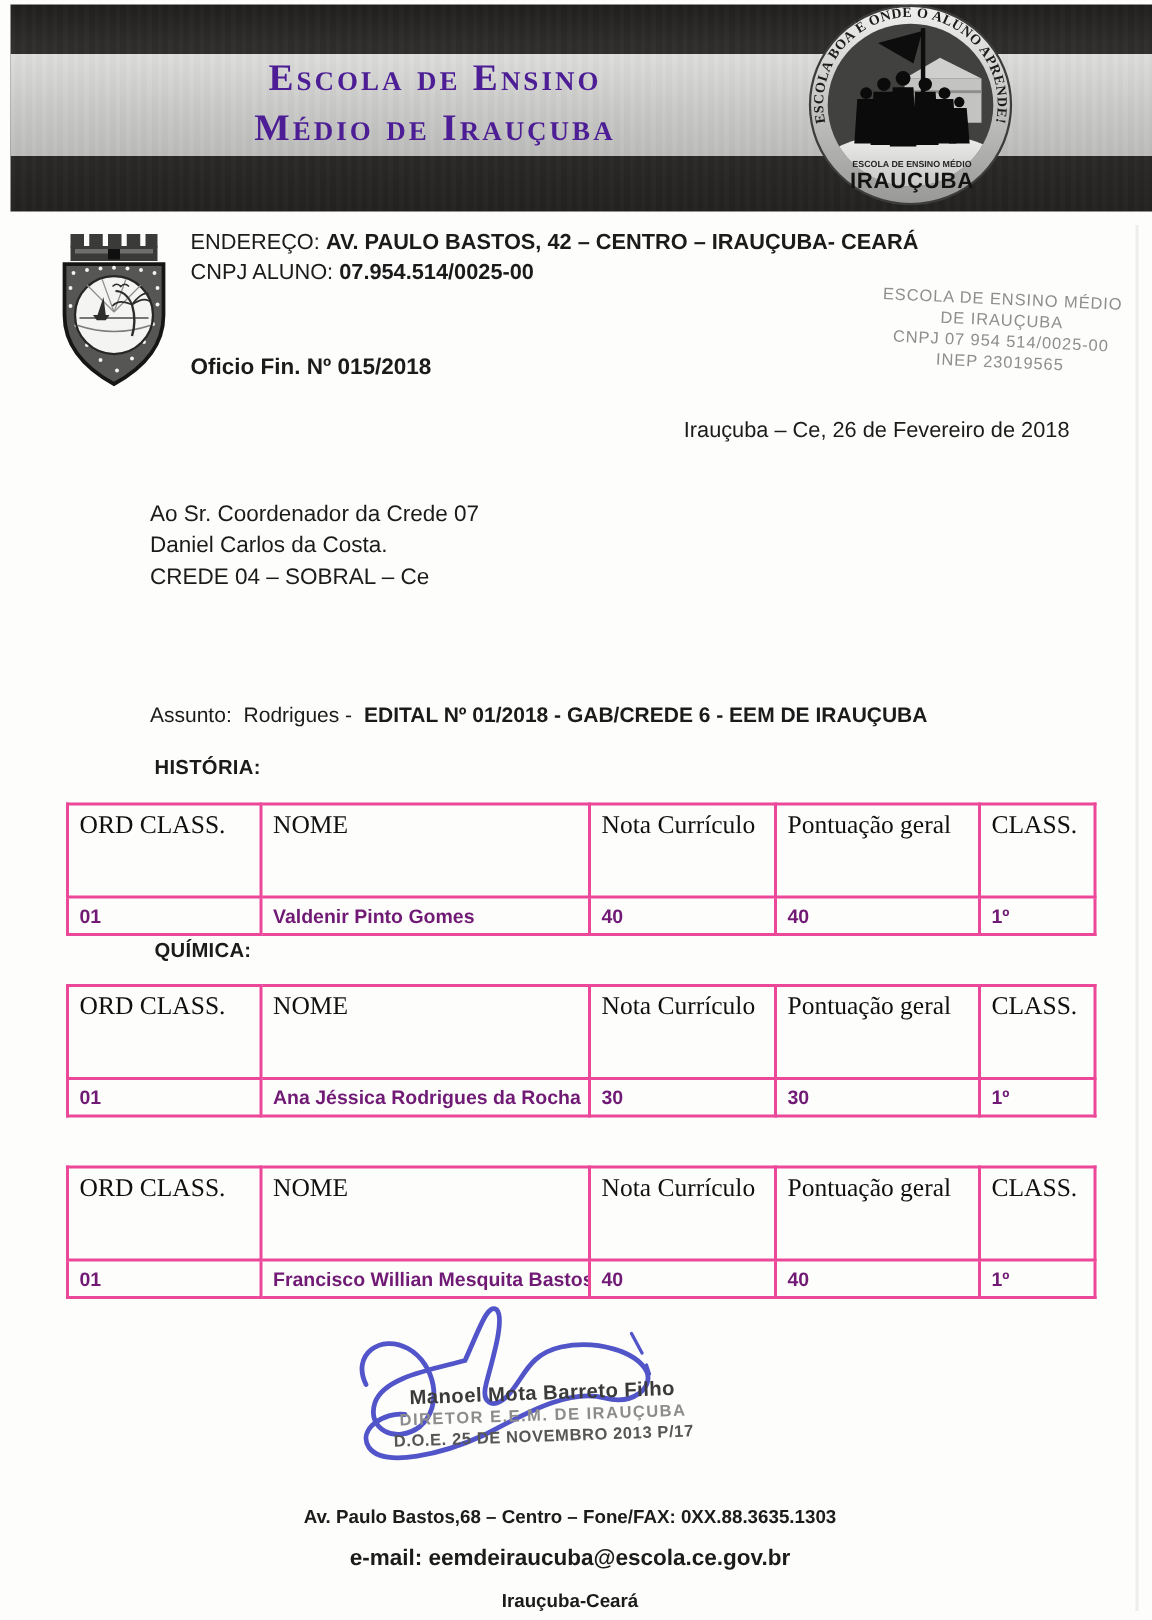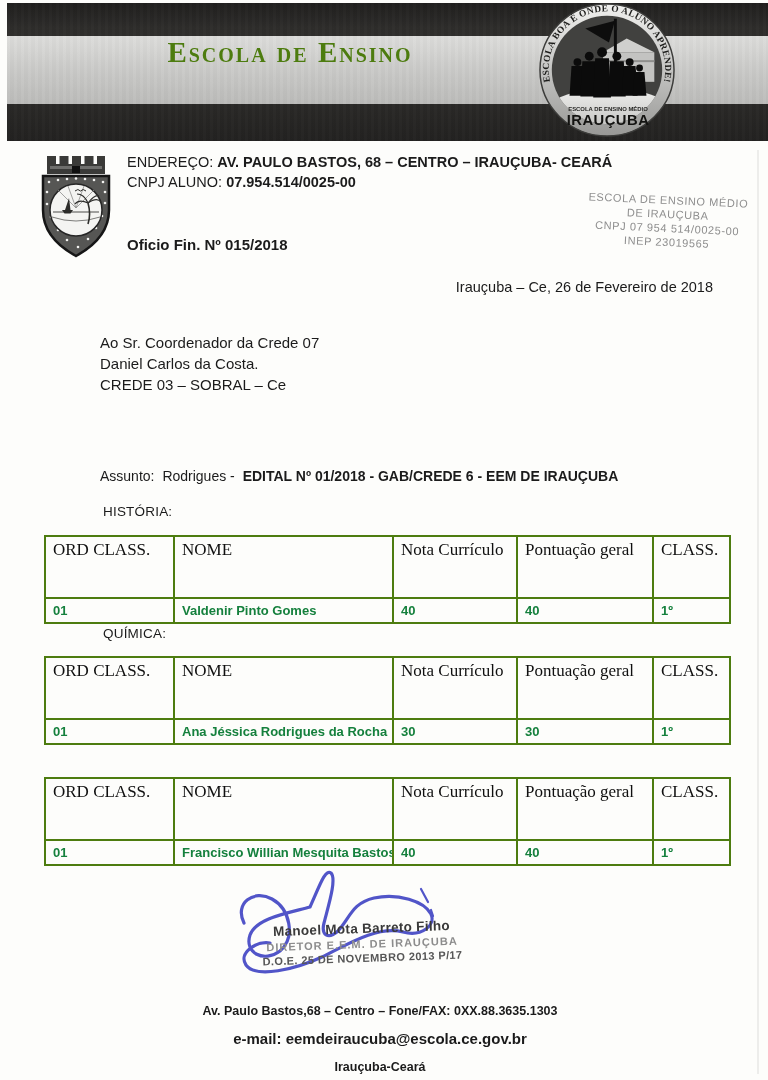--- a/index.html
+++ b/index.html
@@ -8,21 +8,21 @@
 
   
   .banner{position:absolute;left:7px;right:0;top:3px;height:138px;
           background:linear-gradient(180deg,#201f1e 0%,#2e2d2b 18%,#343331 45%,#2b2a28 70%,#232221 100%);}
   .banner::after{content:"";position:absolute;inset:0;opacity:.25;
           background:repeating-linear-gradient(90deg,rgba(255,255,255,.06) 0 3px,rgba(0,0,0,.08) 3px 7px);}
   .band{position:absolute;left:0;right:0;top:33px;height:68px;
         background:linear-gradient(180deg,#dddddb 0%,#c9c9c7 55%,#bcbcba 100%);}
   .school-title{position:absolute;left:110px;top:36px;width:360px;text-align:center;
         font-family:"Liberation Serif",serif;font-variant:small-caps;font-weight:700;
-        font-size:29px;line-height:33px;letter-spacing:2px;color:#4d7c0f;z-index:3;}
+        font-size:25px;line-height:33px;letter-spacing:2px;color:#4c1d95;z-index:3;}
   .seal{position:absolute;left:538px;top:1px;width:138px;height:138px;z-index:4;}
 
   
   .coat{position:absolute;left:30px;top:150px;width:92px;height:116px;}
 
   
   .info{position:absolute;left:127px;top:153px;font-size:14.5px;line-height:19.5px;}
   .info b{font-weight:700;}
   .oficio{position:absolute;left:127px;top:236px;font-size:15px;font-weight:700;}
 
@@ -33,26 +33,26 @@
 
   .date-line{position:absolute;right:55px;top:279px;font-size:14.5px;}
 
   .addressee{position:absolute;left:100px;top:332px;font-size:15px;line-height:21px;}
 
   .subject{position:absolute;left:100px;top:468px;font-size:14px;}
   .subject .bold{font-weight:700;}
   .subject .pre{margin-right:4px;}
 
   
-  .section-title{position:absolute;left:103px;font-size:13.5px;font-weight:400;letter-spacing:.2px;}
+  .section-title{position:absolute;left:103px;font-size:13.5px;font-weight:700;letter-spacing:.2px;}
   .tbl{position:absolute;left:44px;width:685px;border-collapse:collapse;table-layout:fixed;}
-  .tbl td{border:2px solid #4d7c0f;overflow:hidden;white-space:nowrap;}
+  .tbl td{border:2px solid #ec4899;overflow:hidden;white-space:nowrap;}
   .tbl .hrow td{height:54px;vertical-align:top;padding:3px 7px;
         font-family:"Liberation Serif",serif;font-size:17px;color:#101010;}
-  .tbl .drow td{height:19px;padding:2px 7px;font-size:13px;font-weight:700;color:#15803d;}
+  .tbl .drow td{height:19px;padding:2px 7px;font-size:13px;font-weight:700;color:#701a75;}
 
   
   .sig-svg{position:absolute;left:228px;top:863px;width:220px;height:125px;z-index:2;}
   .dir-stamp{position:absolute;left:252px;top:921px;width:220px;text-align:center;
         transform:rotate(-2deg);z-index:3;}
   .dir-stamp .nm{font-size:13.5px;font-weight:700;color:#3a3a3a;letter-spacing:.3px;line-height:16px;}
   .dir-stamp .rl{font-size:11px;font-weight:700;color:#8c8c8c;letter-spacing:1px;line-height:14px;}
   .dir-stamp .de{font-size:11px;font-weight:700;color:#565656;letter-spacing:.4px;line-height:14px;}
 
   
@@ -66,20 +66,21 @@
 </head>
 <body>
 
 <div class="page">
 
   <div class="banner">
     <div class="band"></div>
   </div>
   <div class="school-title">
     <div>Escola de Ensino</div>
+    <div>Médio de Irauçuba</div>
   </div>
 
   <div class="seal">
     <svg viewBox="0 0 140 140" width="138" height="138">
       <defs>
         <linearGradient id="silver" x1="0" y1="0" x2="0" y2="1">
           <stop offset="0" stop-color="#f0f0ee"></stop>
             <stop offset="1" stop-color="#989896"></stop>
         </linearGradient>
         <path id="mottoArc" d="M 14 88 A 59 59 0 1 1 126 88" fill="none"></path>
@@ -179,21 +180,21 @@
         <path d="M57 53 q-4 -9 -11 -9"></path>
           <path d="M57 53 q7 -9 11 -7"></path>
       </g>
       <path d="M44 41 q3 -3 5.5 0 q2.5 -3 5.5 0" stroke="#2d2d2b" stroke-width="1" fill="none"></path>
     </svg>
   </div>
 
   <div class="info">
     <div>
       <span>ENDEREÇO:</span>
-      <b>AV. PAULO BASTOS, 68 – CENTRO – IRAUÇUBA- CEARÁ</b>
+      <b>AV. PAULO BASTOS, 42 – CENTRO – IRAUÇUBA- CEARÁ</b>
     </div>
     <div>
       <span>CNPJ ALUNO:</span>
       <b>07.954.514/0025-00</b>
     </div>
   </div>
 
   <div class="oficio">Oficio Fin. Nº 015/2018</div>
 
   <div class="gray-stamp">
@@ -201,21 +202,21 @@
     <div>DE IRAUÇUBA</div>
     <div>CNPJ 07 954 514/0025-00</div>
     <div>INEP 23019565</div>
   </div>
 
   <div class="date-line">Irauçuba – Ce, 26 de Fevereiro de 2018</div>
 
   <div class="addressee">
     <div>Ao Sr. Coordenador da Crede 07</div>
     <div>Daniel Carlos da Costa.</div>
-    <div>CREDE 03 – SOBRAL – Ce</div>
+    <div>CREDE 04 – SOBRAL – Ce</div>
   </div>
 
   <div class="subject">
     <span class="pre">Assunto:</span>
     <span class="pre">Rodrigues -</span>
     <span class="bold">EDITAL Nº 01/2018 - GAB/CREDE 6 - EEM DE IRAUÇUBA</span>
   </div>
 
   <div class="section-title" style="top:504px">HISTÓRIA:</div>
   <table class="tbl" style="top:535px">

